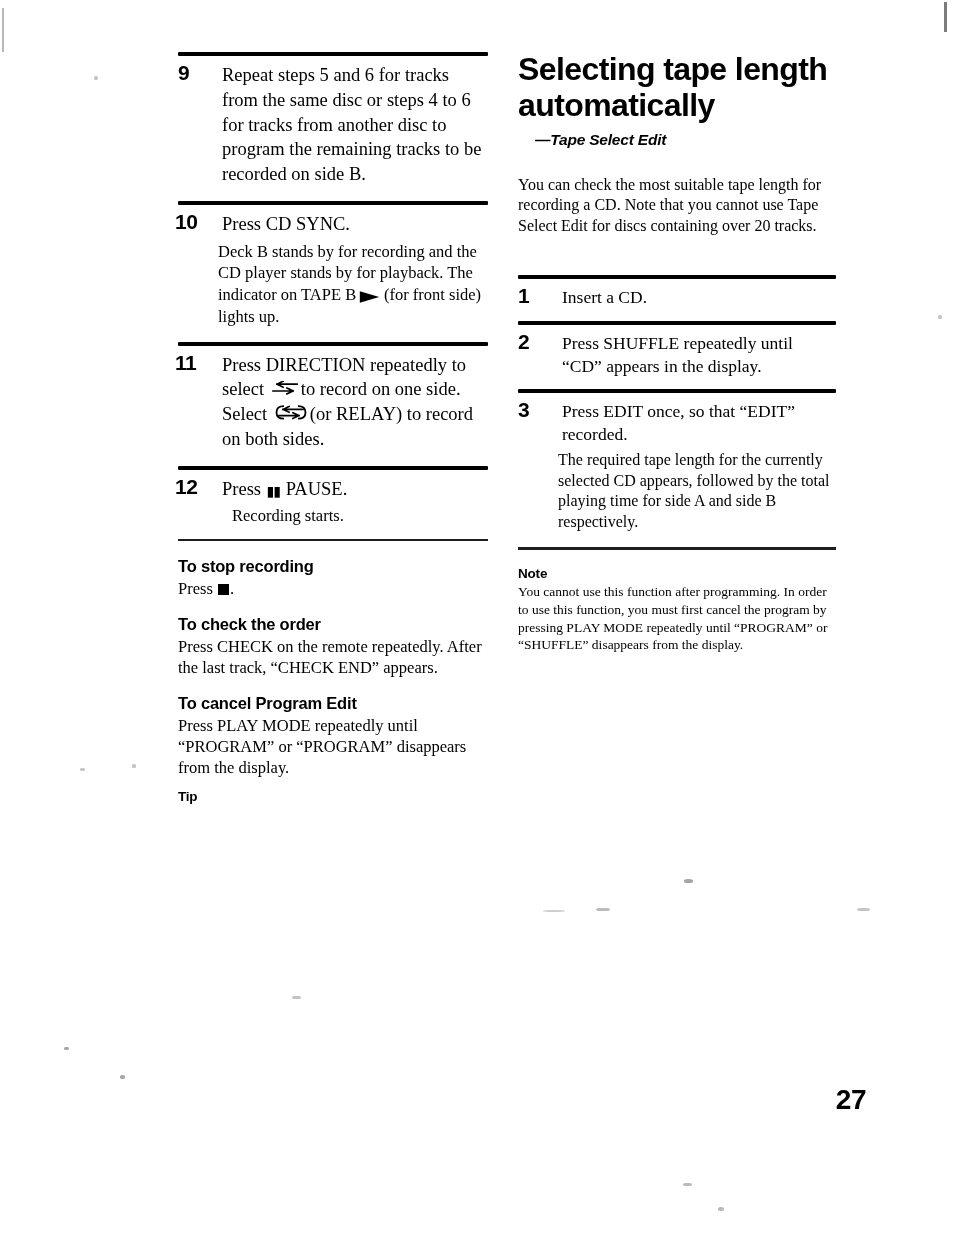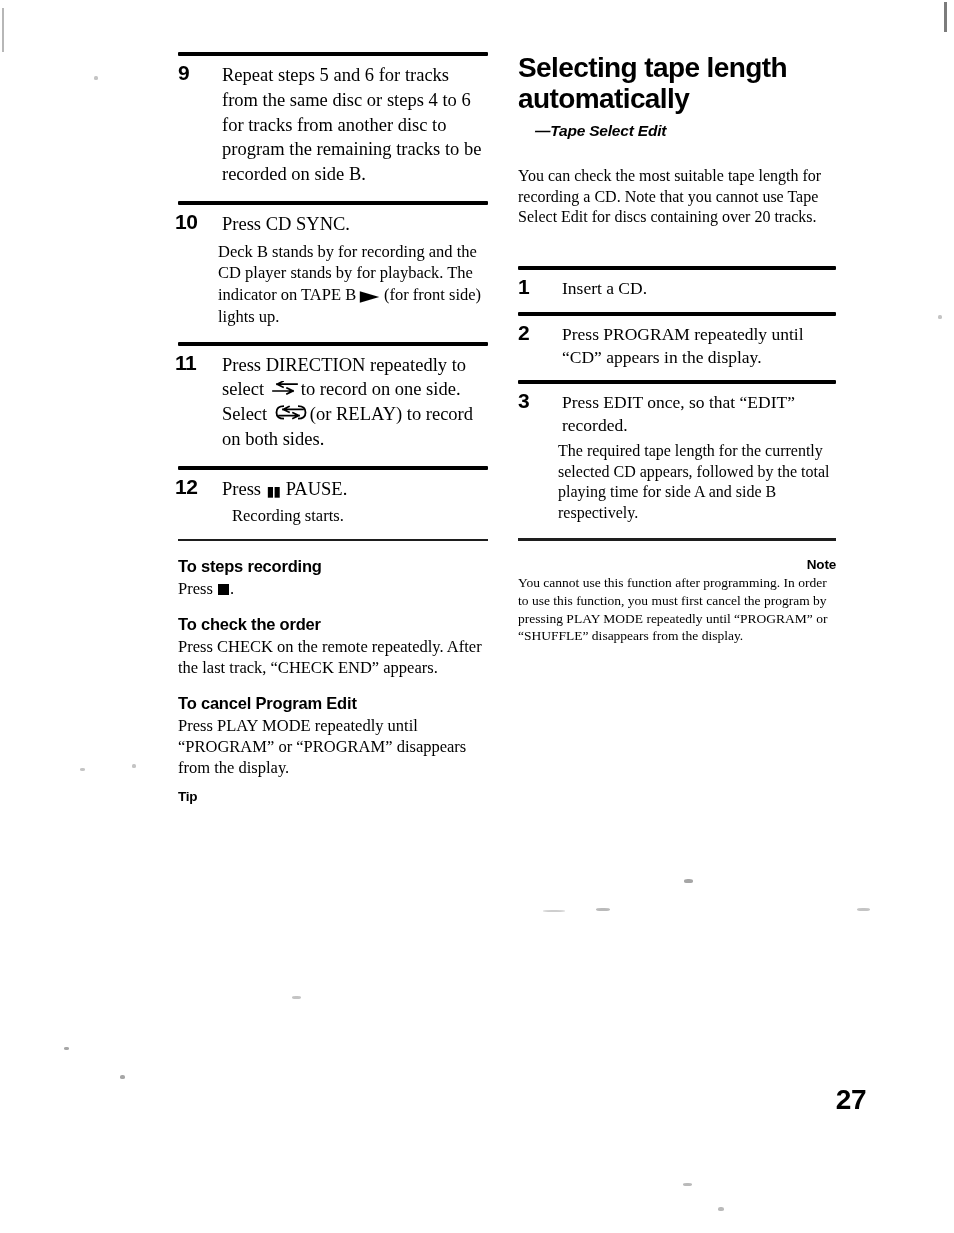--- a/index.html
+++ b/index.html
@@ -108,21 +108,21 @@
   }
   .para.small {
     font-size: 13.5px;
     line-height: 1.32;
   }
 
   
   .sec-title {
     font-family: "Liberation Sans", "DejaVu Sans", sans-serif;
     font-weight: bold;
-    font-size: 28px;
+    font-size: 32px;
     line-height: 1.12;
     letter-spacing: -.6px;
     margin: 0;
   }
   .sec-sub {
     font-family: "Liberation Sans", "DejaVu Sans", sans-serif;
     font-weight: bold;
     font-style: italic;
     font-size: 15.5px;
     margin: 7px 0 0 17px;
@@ -242,21 +242,21 @@
     <div class="rule-thick" style="margin-top:14px;"></div>
 
     <div class="step" style="margin-bottom:8px;">
       <span class="step-num wide">12</span>
       <p class="step-lead big"><span>Press</span> <span class="glyph glyph-pause">▮▮</span> <span>PAUSE.</span></p>
       <p class="step-body">Recording starts.</p>
     </div>
 
     <div class="rule-thin" style="margin-top:12px;"></div>
 
-    <h3 class="subhead">To steps recording</h3>
+    <h3 class="subhead">To stop recording</h3>
     <p class="para"><span>Press</span> <span class="glyph glyph-stop"></span><span>.</span></p>
 
     <h3 class="subhead">To check the order</h3>
     <p class="para">Press CHECK on the remote repeatedly. After the last track, “CHECK END” appears.</p>
 
     <h3 class="subhead">To cancel Program Edit</h3>
     <p class="para">Press PLAY MODE repeatedly until “PROGRAM” or “PROGRAM” disappears from the display.</p>
 
     <h3 class="subhead small">Tip</h3>
 
@@ -273,33 +273,33 @@
 
     <div class="step" style="margin-bottom:10px;">
       <span class="step-num">1</span>
       <p class="step-lead">Insert a CD.</p>
     </div>
 
     <div class="rule-thick" style="margin-top:12px;"></div>
 
     <div class="step" style="margin-bottom:10px;">
       <span class="step-num">2</span>
-      <p class="step-lead">Press PROGRAM repeatedly until “CD” appears in the display.</p>
+      <p class="step-lead">Press SHUFFLE repeatedly until “CD” appears in the display.</p>
     </div>
 
     <div class="rule-thick" style="margin-top:12px;"></div>
 
     <div class="step" style="margin-bottom:10px;">
       <span class="step-num">3</span>
       <p class="step-lead">Press EDIT once, so that “EDIT” recorded.</p>
       <p class="step-body flush" style="font-size:16px;">The required tape length for the currently selected CD appears, followed by the total playing time for side A and side B respectively.</p>
     </div>
 
     <div class="rule-thin" style="margin-top:14px; height:3px;"></div>
 
-    <h3 class="subhead small" style="margin-top:16px;text-align:right;">Note</h3>
+    <h3 class="subhead small" style="margin-top:16px;">Note</h3>
     <p class="para small">You cannot use this function after programming. In order to use this function, you must first cancel the program by pressing PLAY MODE repeatedly until “PROGRAM” or “SHUFFLE” disappears from the display.</p>
 
   </div>
 
   <div id="page-number">27</div>
 
 </div>
 
 </body></html>

